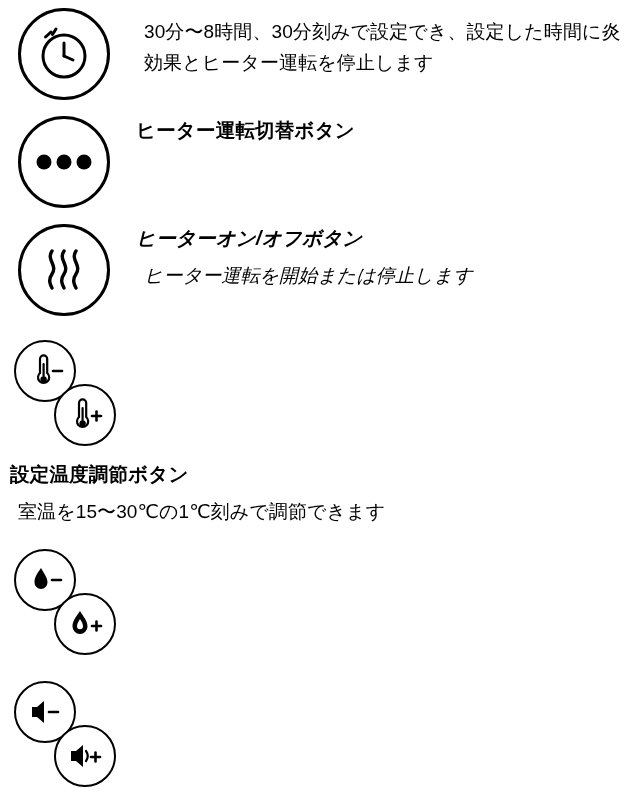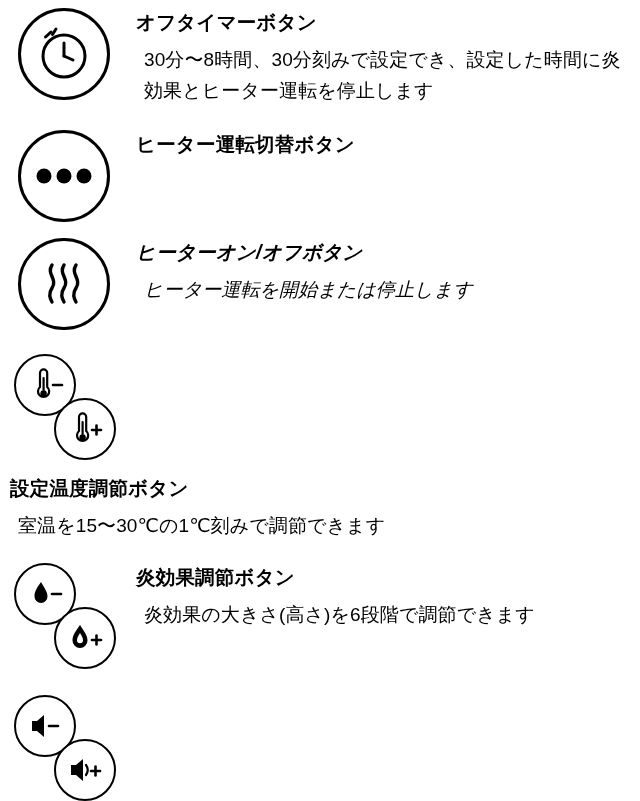--- a/index.html
+++ b/index.html
@@ -110,21 +110,20 @@
         <svg class="glyph-svg" width="58" height="58" viewBox="0 0 58 58">
           <circle cx="29" cy="31" r="21" fill="none" stroke="#000" stroke-width="3"></circle>
           <line x1="29" y1="31" x2="29" y2="18" stroke="#000" stroke-width="3" stroke-linecap="round"></line>
           <line x1="29" y1="31" x2="38" y2="35" stroke="#000" stroke-width="3" stroke-linecap="round"></line>
           <line x1="16" y1="7" x2="10.5" y2="12" stroke="#000" stroke-width="3" stroke-linecap="round"></line>
           <line x1="21" y1="4" x2="17.5" y2="9.5" stroke="#000" stroke-width="3" stroke-linecap="round"></line>
         </svg>
       </div>
     </div>
     <div class="text-cell">
-      <p class="title">オフタイマーボタン</p>
       <p class="desc">30分〜8時間、30分刻みで設定でき、設定した時間に炎効果とヒーター運転を停止します</p>
     </div>
   </div>
 
   <div class="row" id="row-heatmode">
     <div class="icon-cell">
       <div class="circle-big">
         <svg class="glyph-svg" width="62" height="24" viewBox="0 0 62 24">
           <circle cx="11" cy="12" r="7.5" fill="#000"></circle>
           <circle cx="31" cy="12" r="7.5" fill="#000"></circle>
@@ -199,24 +198,20 @@
         <div class="circle-sm b">
           <svg class="glyph-svg" width="44" height="36" viewBox="0 0 44 36">
             <path d="M17 5 C 12 12, 9.5 15.5, 9.5 20.5 a7.5 7.5 0 0 0 15 0 C 24.5 15.5, 21.5 12, 17 5 z" fill="#000"></path>
             <path d="M17 13 C 15 16.5, 14 18, 14 20.3 a3 3 0 0 0 6 0 C 20 18, 19 16.5, 17 13 z" fill="#fff"></path>
             <line x1="29" y1="20" x2="38" y2="20" stroke="#000" stroke-width="2.6" stroke-linecap="round"></line>
             <line x1="33.5" y1="15.5" x2="33.5" y2="24.5" stroke="#000" stroke-width="2.6" stroke-linecap="round"></line>
           </svg>
         </div>
       </div>
     </div>
-    <div class="text-cell">
-      <p class="title">炎効果調節ボタン</p>
-      <p class="desc">炎効果の大きさ(高さ)を6段階で調節できます</p>
-    </div>
   </div>
 
   <div class="row" id="row-sound">
     <div class="icon-cell">
       <div class="dual">
         <div class="circle-sm a">
           <svg class="glyph-svg" width="44" height="34" viewBox="0 0 44 34">
             <path d="M9 12 h5 l7 -6 v22 l-7 -6 h-5 z" fill="#000"></path>
             <line x1="26" y1="17" x2="35" y2="17" stroke="#000" stroke-width="2.6" stroke-linecap="round"></line>
           </svg>

